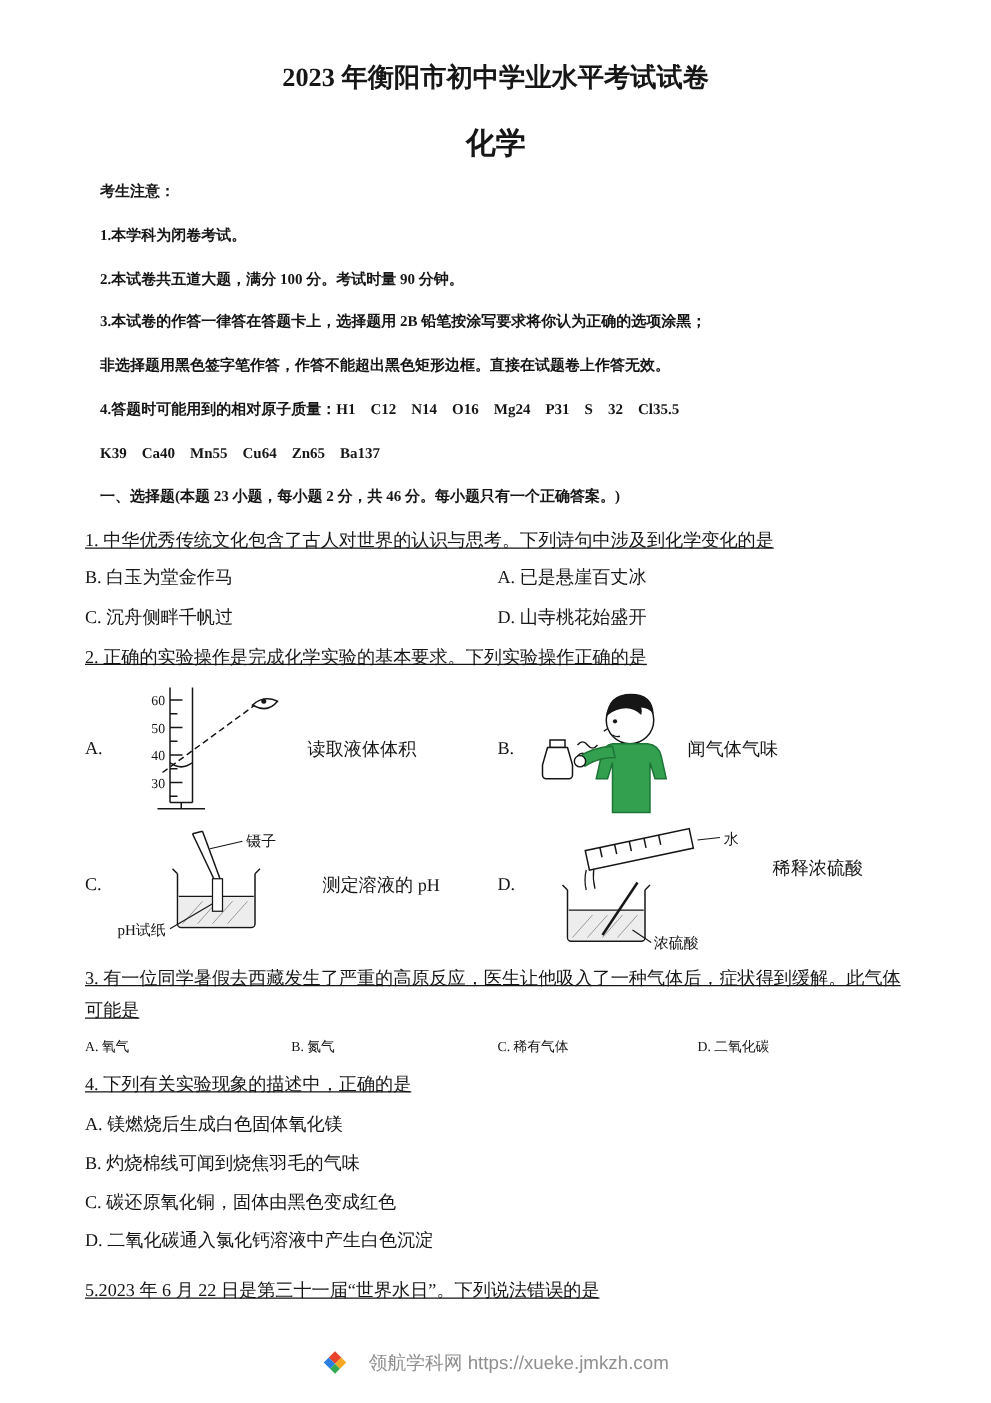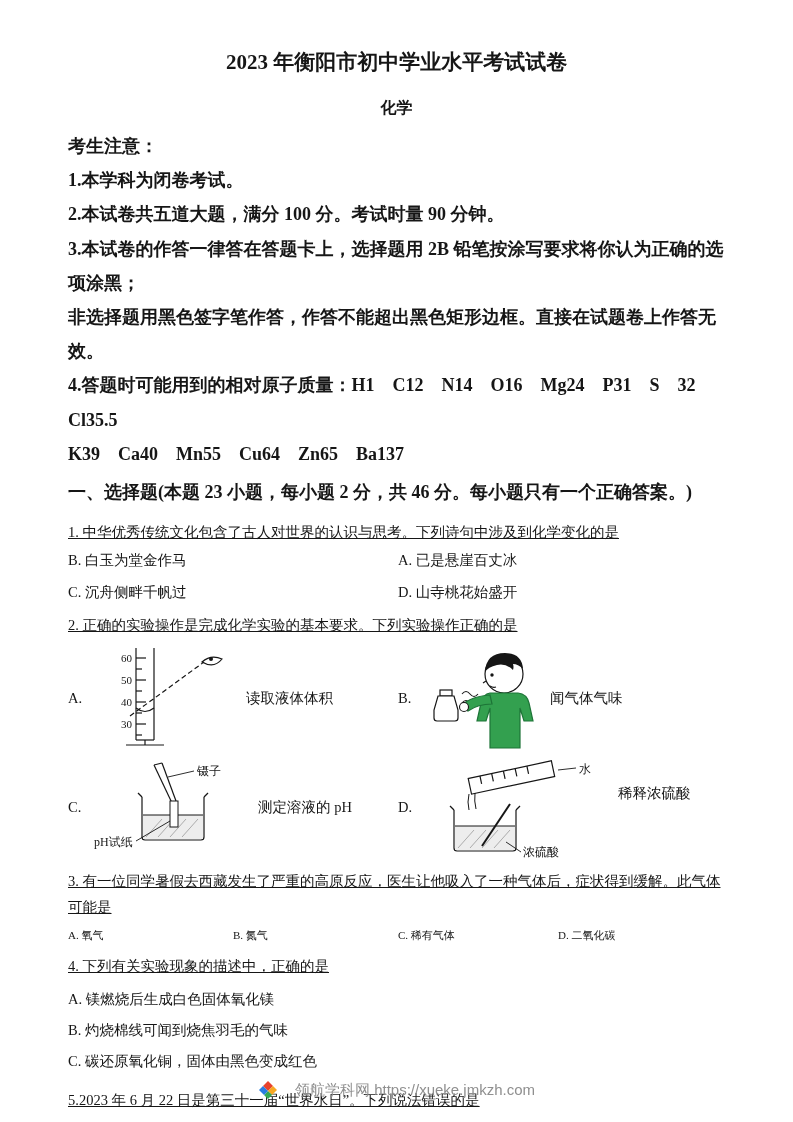--- a/index.html
+++ b/index.html
@@ -1,21 +1,21 @@
 <!DOCTYPE html>
 <html><head>
 <meta charset="utf-8">
 <style>
   html,body{margin:0;padding:0;background:#ffffff;}
   .page{position:relative;width:793px;height:1122px;margin:0 auto;background:#fff;
         font-family:"Liberation Serif","DejaVu Serif",serif;color:#161616;
         padding:48px 68px 0;box-sizing:border-box;overflow:hidden;}
   .title{text-align:center;font-size:21px;font-weight:bold;margin:0 0 22px;}
-  .subject{text-align:center;font-size:16px;font-weight:bold;margin:0 0 10px;}
-  .bold-line{font-size:18px;font-weight:bold;line-height:1.9;margin:0;}
+  .subject{text-align:center;font-size:24px;font-weight:bold;margin:0 0 10px;}
+  .bold-line{font-size:12px;font-weight:bold;line-height:1.9;margin:12px;}
   .prewrap{white-space:pre-wrap;}
   .q-text{font-size:14.5px;line-height:1.8;margin:10px 0 4px;text-decoration:underline;}
   .opt-grid2{display:grid;grid-template-columns:330px auto;row-gap:13px;
              font-size:14.5px;margin:6px 0 10px;}
   .opt-grid4{display:grid;grid-template-columns:165px 165px 160px auto;
              font-size:11px;margin:8px 0 4px;white-space:pre-wrap;}
   .fig-row{display:grid;grid-template-columns:330px auto;align-items:center;margin:2px 0;}
   .fig-opt{display:flex;align-items:center;font-size:14.5px;}
   .fig-letter{width:26px;flex:0 0 auto;}
   .fig-caption{margin-left:4px;}
@@ -191,20 +191,21 @@
     <span>A. 氧气</span>
     <span>B. 氮气</span>
     <span>C. 稀有气体</span>
     <span>D. 二氧化碳</span>
   </div>
 
   <p class="q-text">4. 下列有关实验现象的描述中，正确的是</p>
   <p class="q4-opt">A. 镁燃烧后生成白色固体氧化镁</p>
   <p class="q4-opt">B. 灼烧棉线可闻到烧焦羽毛的气味</p>
   <p class="q4-opt">C. 碳还原氧化铜，固体由黑色变成红色</p>
+  <p class="q4-opt">D. 二氧化碳通入氯化钙溶液中产生白色沉淀</p>
 
   <p class="q-text">5.2023 年 6 月 22 日是第三十一届“世界水日”。下列说法错误的是</p>
 
   <div class="footer">
     <svg width="20" height="20" viewBox="0 0 20 20">
       <path d="M10,1 L15,6 L10,11 L5,6 Z" fill="#e8432d"></path>
       <path d="M15,6 L19,10 L14,15 L10,11 Z" fill="#f7a823"></path>
       <path d="M10,11 L14,15 L10,19 L6,15 Z" fill="#35a853"></path>
       <path d="M5,6 L10,11 L6,15 L1,10 Z" fill="#2a7de1"></path>
     </svg>

